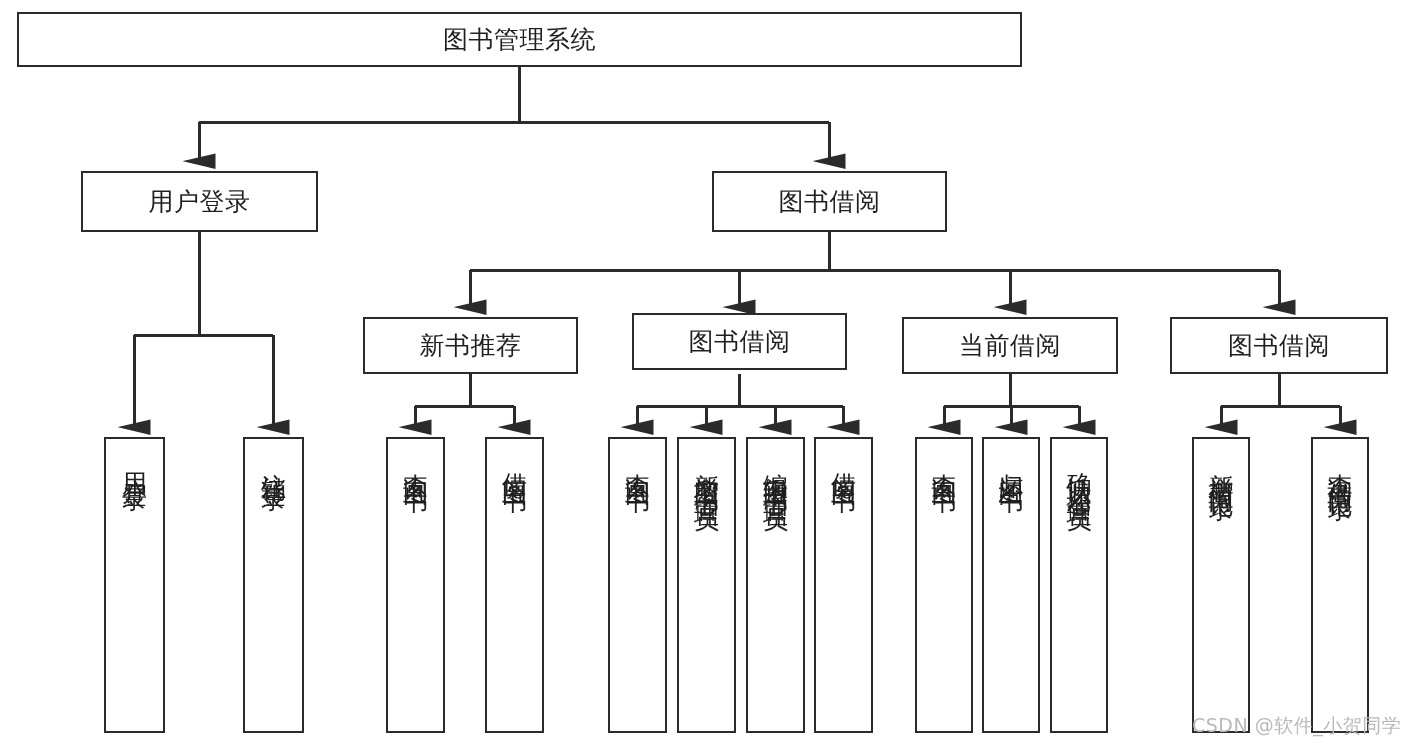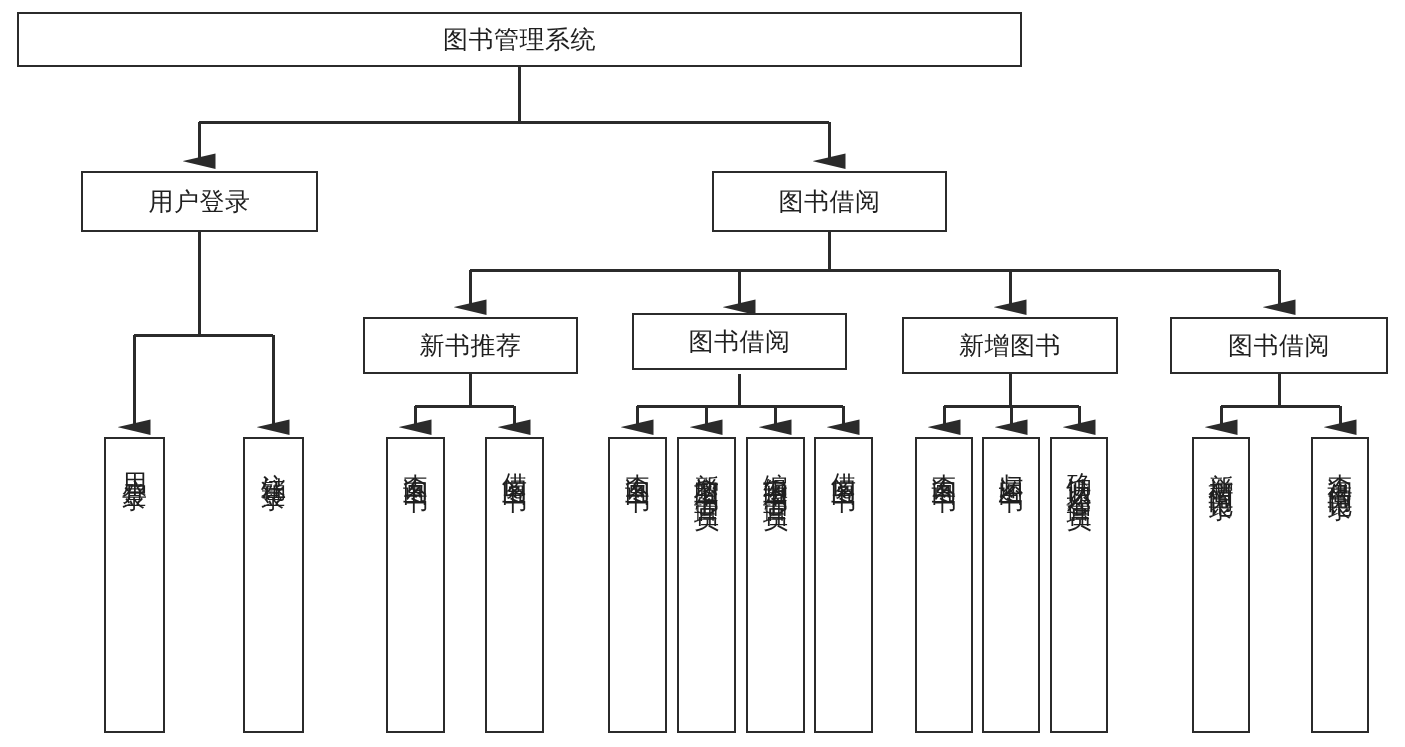--- a/index.html
+++ b/index.html
@@ -137,21 +137,21 @@
     <span class="label">图书借阅</span>
   </div>
 
   <div class="node horiz" style="left:363px;top:317px;width:215px;height:57px;align-items:center;">
     <span class="label">新书推荐</span>
   </div>
   <div class="node horiz" style="left:632px;top:313px;width:215px;height:57px;">
     <span class="label">图书借阅</span>
   </div>
   <div class="node horiz" style="left:902px;top:317px;width:216px;height:57px;">
-    <span class="label">新增图书</span>
+    <span class="label">当前借阅</span>
   </div>
   <div class="node horiz" style="left:1170px;top:317px;width:218px;height:57px;">
     <span class="label">图书借阅</span>
   </div>
 
   <div class="node leaf" style="left:104px;top:437px;width:61px;height:296px;">
     <span class="label">用户登录</span>
   </div>
   <div class="node leaf" style="left:243px;top:437px;width:61px;height:296px;">
     <span class="label">注销登录</span>
@@ -187,14 +187,15 @@
     <span class="label">确认归还（管理员）</span>
   </div>
 
   <div class="node leaf" style="left:1192px;top:437px;width:58px;height:296px;">
     <span class="label">新增借阅记录</span>
   </div>
   <div class="node leaf" style="left:1311px;top:437px;width:58px;height:296px;">
     <span class="label">查询借阅记录</span>
   </div>
 
+  <div id="watermark">CSDN @软件_小贺同学</div>
 
 </div>
 
 </body></html>

